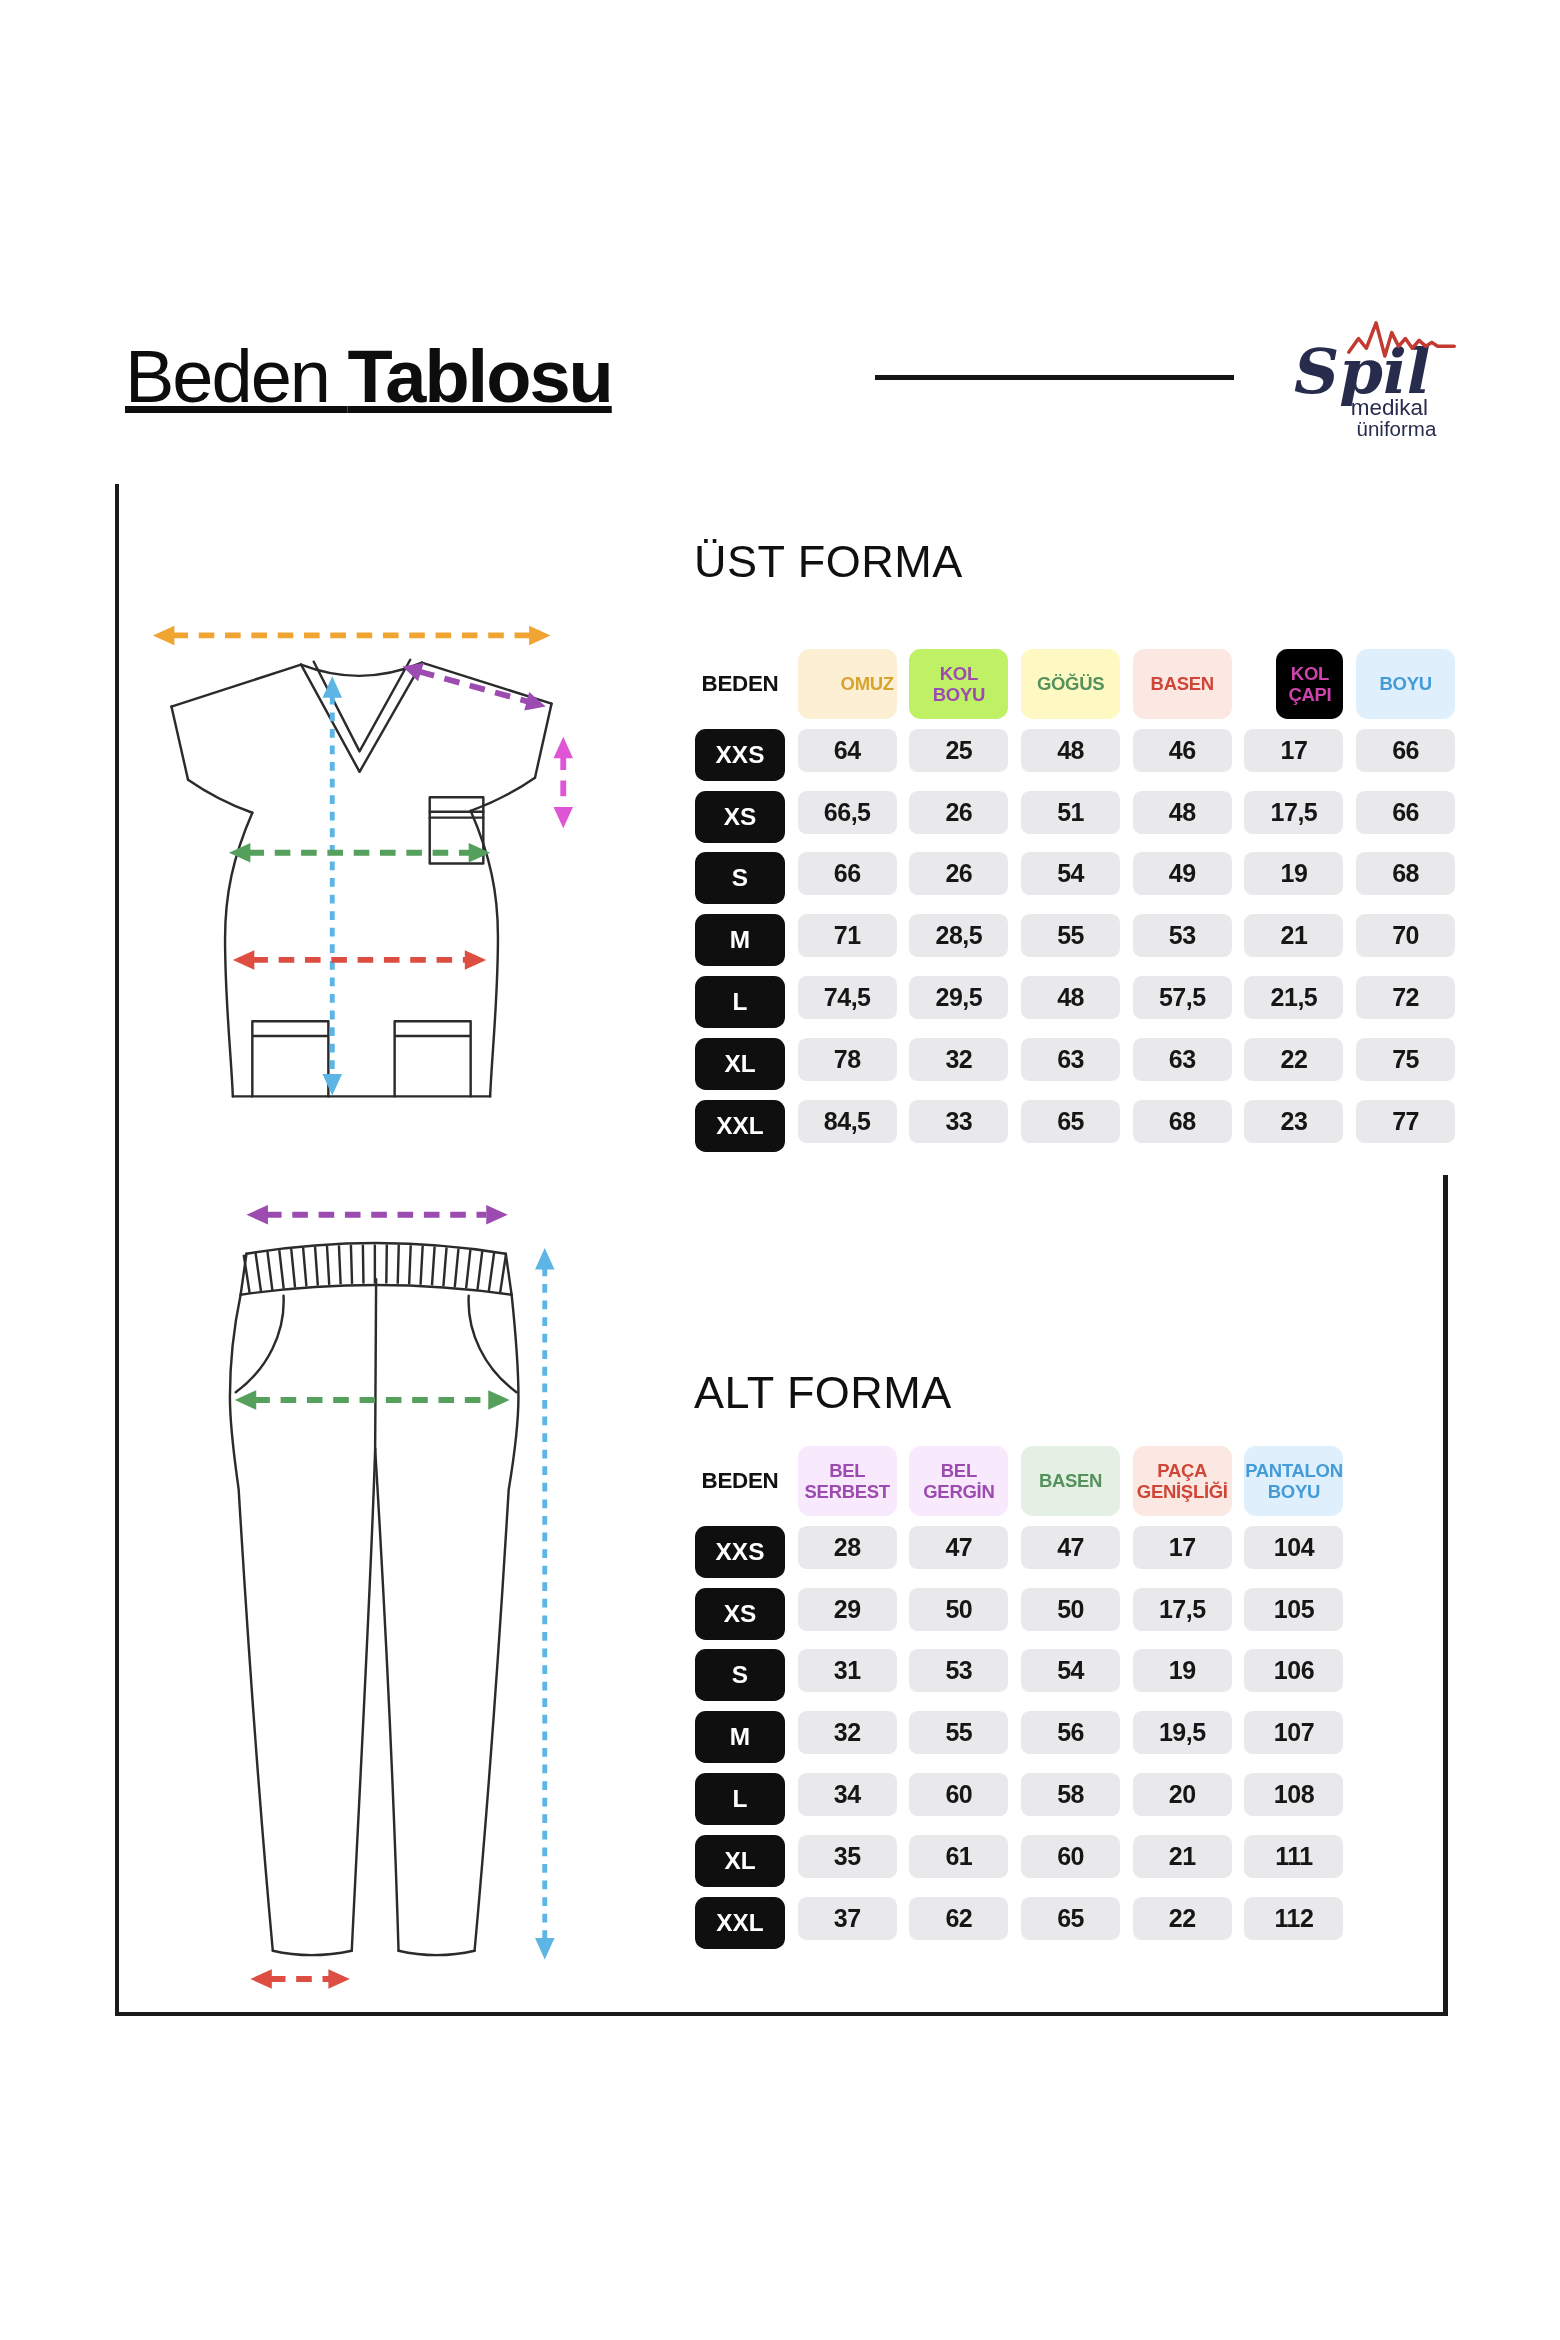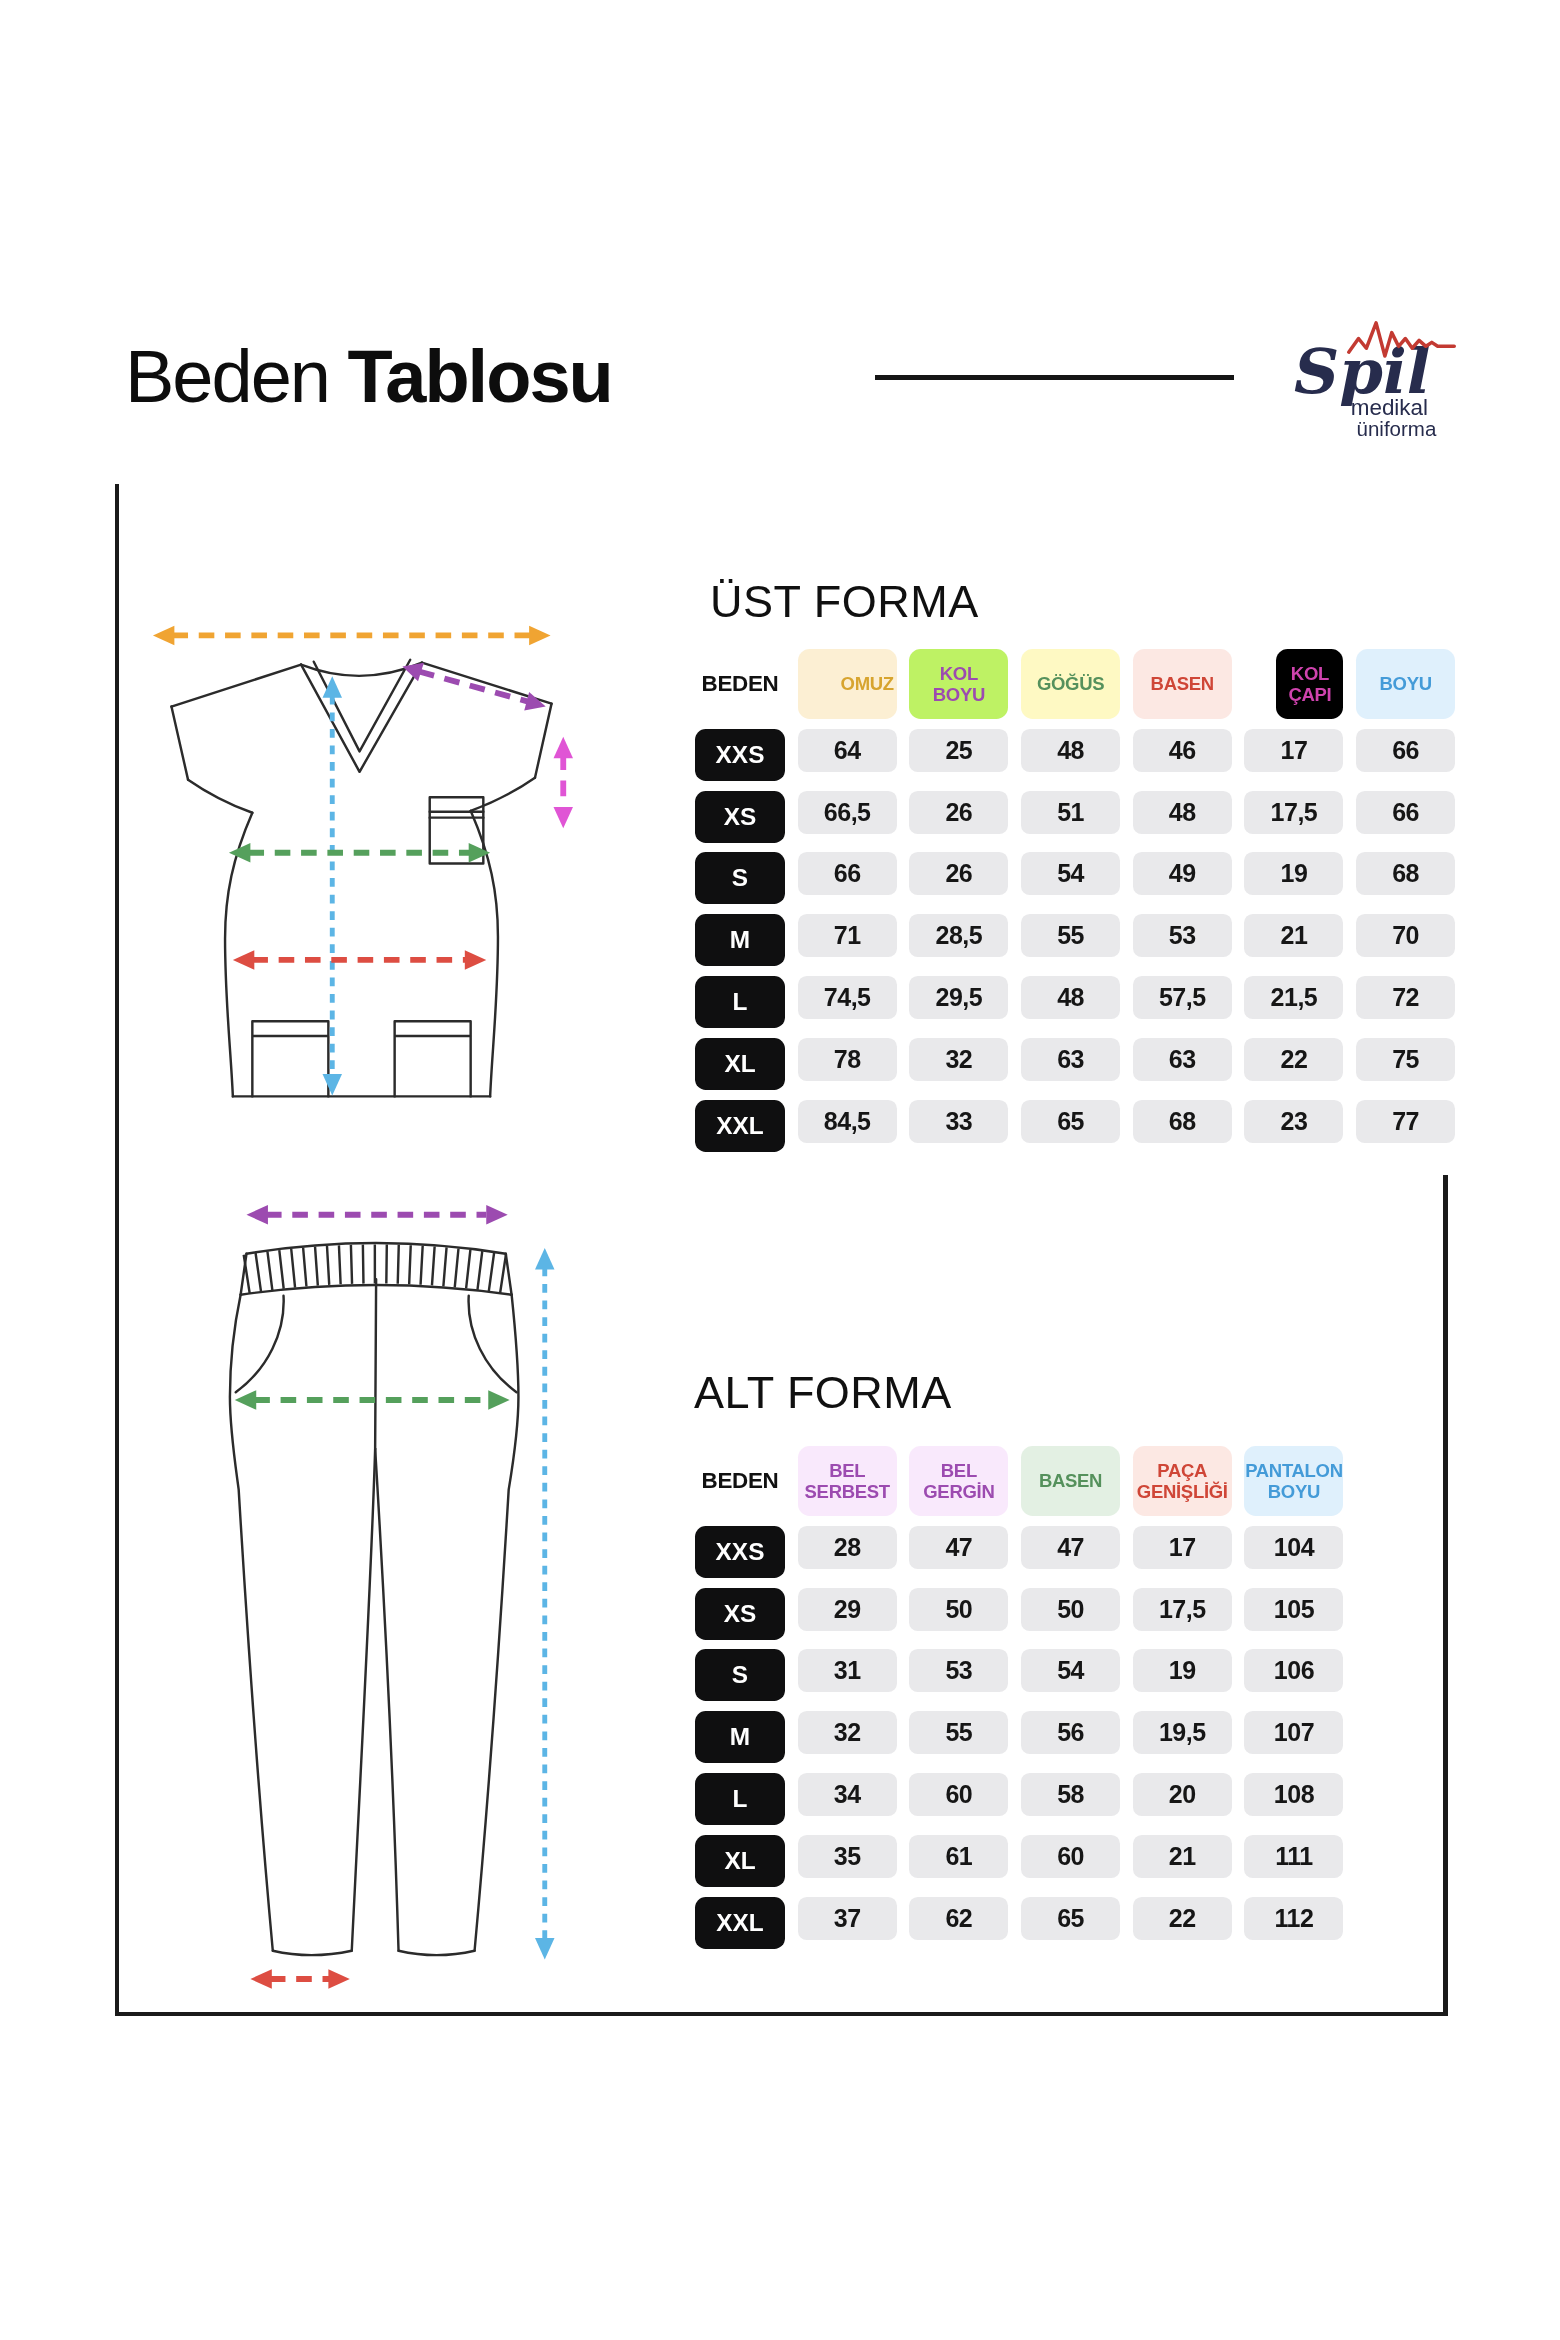--- a/index.html
+++ b/index.html
@@ -2,21 +2,21 @@
 <html><head>
 <meta charset="utf-8">
 <style>
   * { margin:0; padding:0; box-sizing:border-box; }
   html,body { width:1560px; height:2341px; background:#ffffff;
     font-family:"Liberation Sans", sans-serif; position:relative; overflow:hidden; }
   .abs { position:absolute; }
 
   
   .page-title { left:125px; top:337px; font-size:74px; line-height:80px;
-    letter-spacing:-2px; color:#0d0d0d; white-space:nowrap; }
+    letter-spacing:-2px; color:#0d0d0d; white-space:nowrap;text-decoration:underline; }
   .page-title .w400 { font-weight:400; }
   .page-title .w700 { font-weight:700; }
   .title-divider { left:875px; top:375px; width:359px; height:4.9px; background:#151515; }
 
   
   .frame-lb { left:115px; top:484px; width:1333px; height:1532px;
     border-left:4.9px solid #1a1a1a; border-bottom:4.9px solid #1a1a1a; }
   .frame-r { left:1443px; top:1175px; width:4.9px; height:841px; background:#1a1a1a; }
 
   
@@ -160,21 +160,21 @@
     <polygon class="head" points="418,812 408,790 428,790"></polygon>
   </g>
 
   <g style="color: rgb(221, 77, 66);">
     <line class="dash" x1="136" y1="832" x2="198" y2="832"></line>
     <polygon class="head" points="116,832 138,822 138,842"></polygon>
     <polygon class="head" points="218,832 196,822 196,842"></polygon>
   </g>
 </svg>
 
-<div class="abs section-title" style="left:694px; top:576px;margin-left:16px;">ÜST FORMA</div>
+<div class="abs section-title" style="left:694px; top:536px;">ÜST FORMA</div>
 <div class="abs size-table" style="left: 695px; top: 649px; grid-template-columns: 90px repeat(6, 99px);">
     <div class="row-label-header">BEDEN</div>
     <div class="col-header" style="background: rgb(252, 239, 211); color: rgb(215, 164, 46); padding-left: 40px;">OMUZ</div>
     <div class="col-header" style="background: #bef264; color: rgb(156, 75, 176);">KOL
 BOYU</div>
     <div class="col-header" style="background: #fef9c3; color: rgb(85, 145, 92);">GÖĞÜS</div>
     <div class="col-header" style="background: rgb(252, 232, 227); color: rgb(207, 70, 55);">BASEN</div>
     <div class="col-header" style="background: #000000; color: rgb(207, 67, 174); margin-left: 32px;">KOL ÇAPI</div>
     <div class="col-header" style="background: rgb(223, 240, 252); color: rgb(68, 155, 216);">BOYU</div>
     <div class="size-badge">XXS</div>

